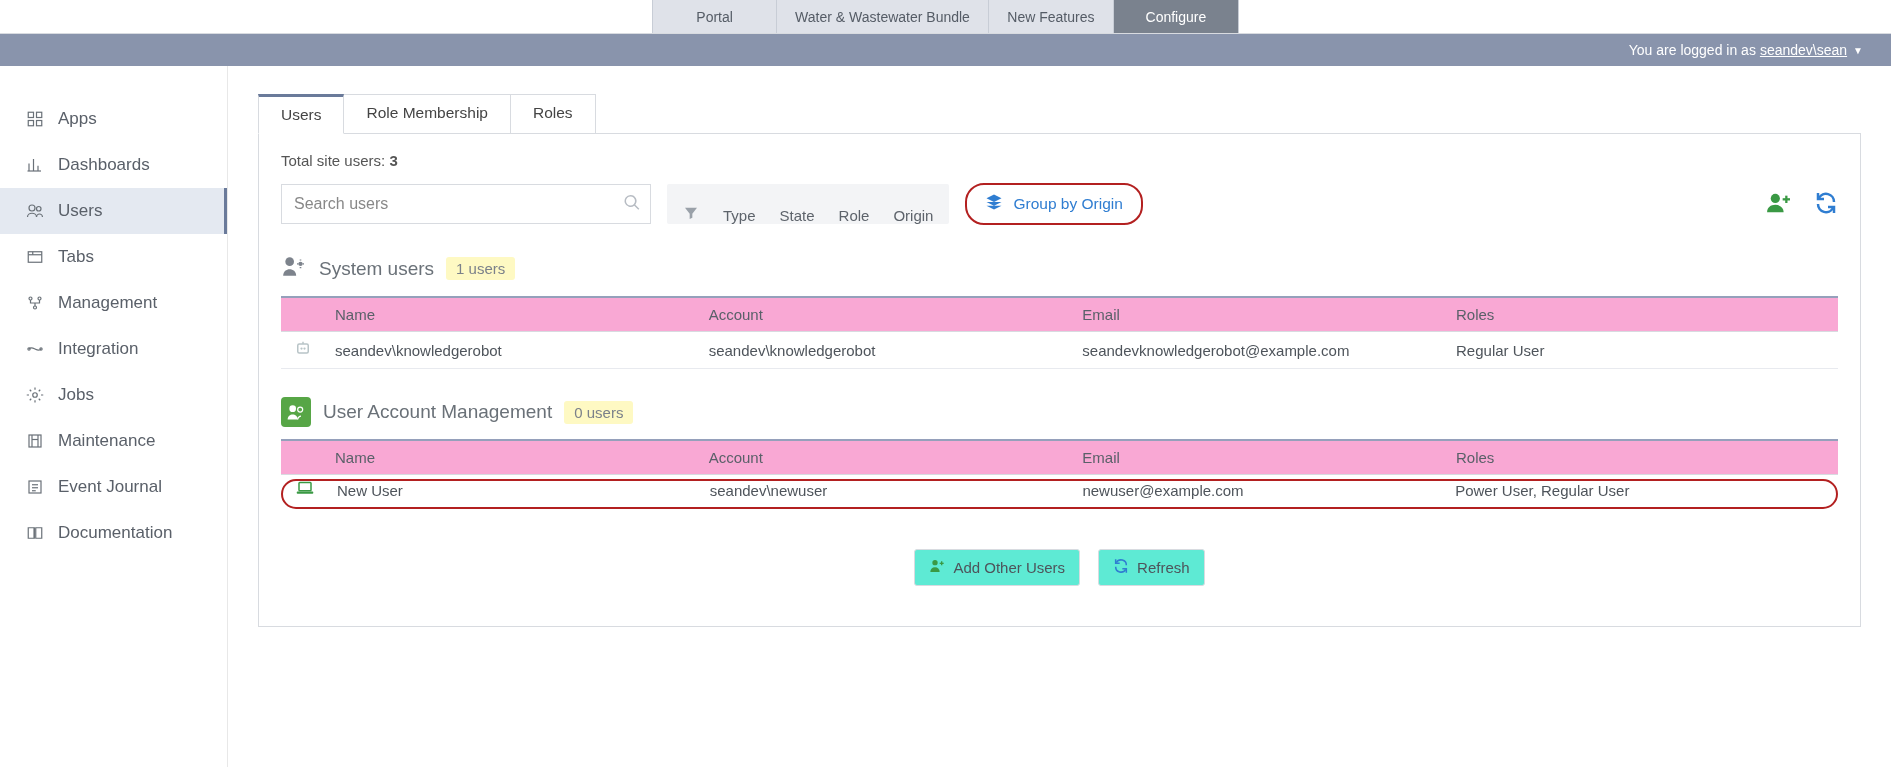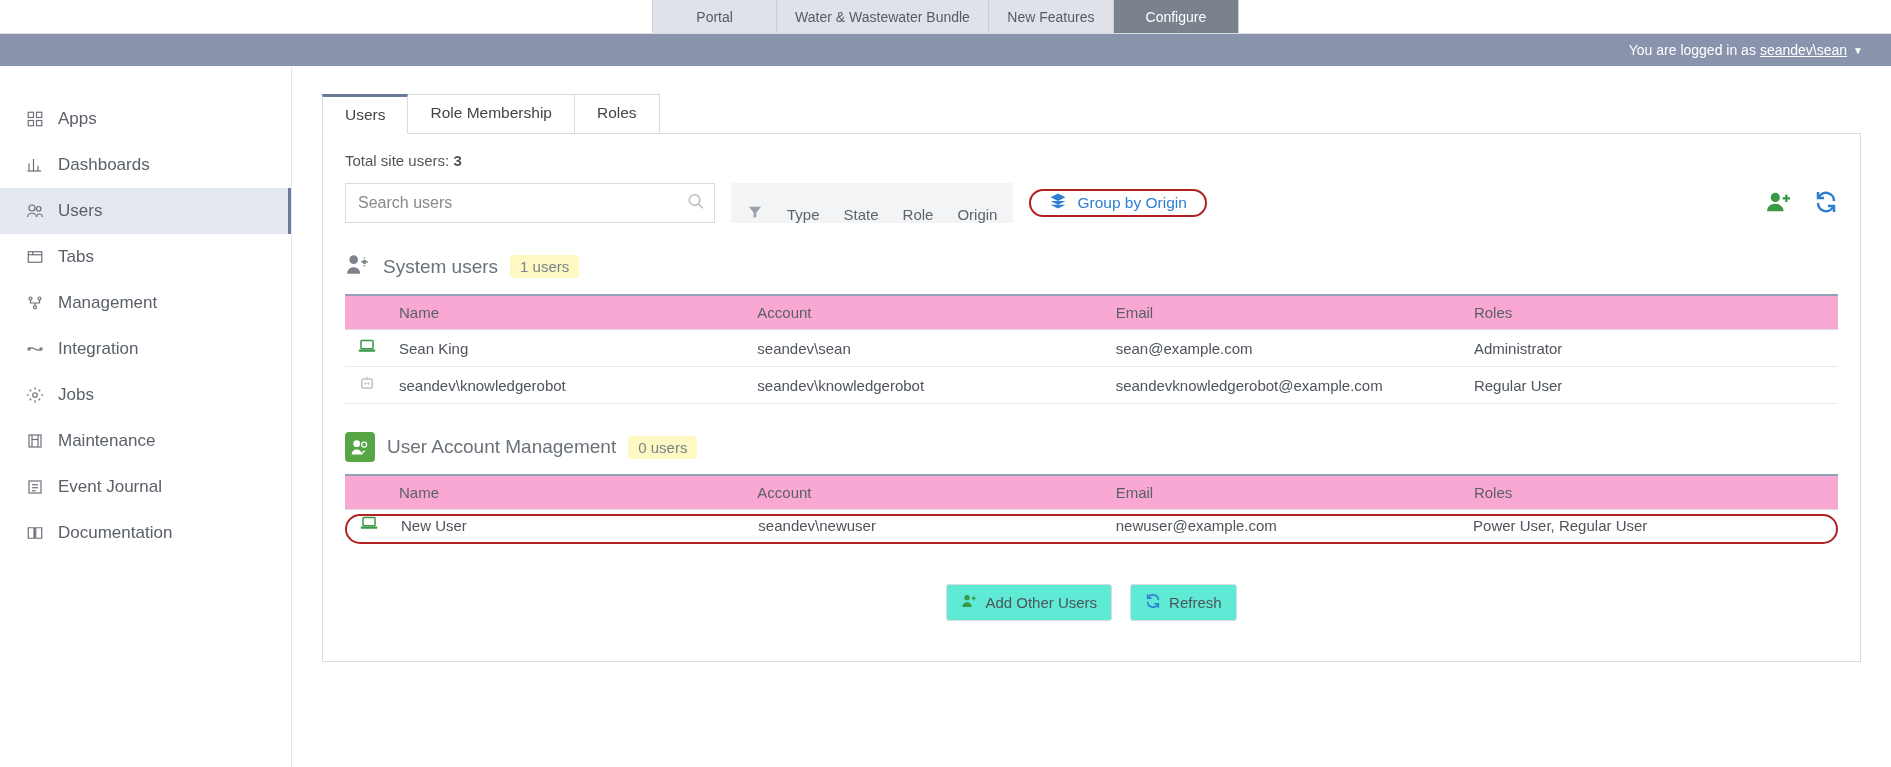--- a/index.html
+++ b/index.html
@@ -62,21 +62,21 @@
   }
   .stripe .uname { text-decoration: underline; margin-left: 4px; margin-right: 4px;}
   .stripe .caret { font-size: 10px; margin-left: 2px;}
 
   
   .body {
     display: flex;
     min-height: calc(100vh - 66px);
   }
   .sidebar {
-    width: 292px;
+    width: 228px;
     padding: 30px 0 0 0;
     border-right: 1px solid #e8e8e8;
   }
   .sidebar .item {
     display: flex;
     align-items: center;
     gap: 14px;
     padding: 13px 0 13px 26px;
     font-size: 17px;
     color: #5a6069;
@@ -162,21 +162,21 @@
     align-items: flex-end;
     padding: 0 16px;
     gap: 24px;
     border-radius: 2px;
   }
   .filterbox .ficon { color: #9aa1a9; }
   .filterbox .ficon svg { width:16px; height:16px; fill: currentColor; }
   .filterbox .flink { color: #5d636b; font-size: 15px; cursor: pointer; }
 
   .group-pill {
-    height: 28px;
+    height: 42px;
     border: 2.5px solid #b32020;
     border-radius: 19px;
     display: flex;
     align-items: center;
     gap: 10px;
     padding: 0 18px;
     color: var(--blue);
     font-size: 15.5px;
     cursor: pointer;
     background:#fff;
@@ -487,32 +487,20 @@
         <thead>
           <tr>
             <th class="icocell"></th>
             <th>Name</th>
             <th>Account</th>
             <th>Email</th>
             <th>Roles</th>
           </tr>
         </thead>
         <tbody>
-          <tr>
-            <td class="icocell">
-              <svg viewBox="0 0 24 20">
-                  <rect x="4" y="2" width="16" height="11" rx="1" fill="none" stroke="#3a9944" stroke-width="2"></rect>
-                  <rect x="1" y="14" width="22" height="3" rx="1" fill="#3a9944"></rect>
-                </svg>
-            </td>
-            <td>Sean King</td>
-            <td>seandev\sean</td>
-            <td>sean@example.com</td>
-            <td>Administrator</td>
-          </tr>
           <tr>
             <td class="icocell">
               <svg viewBox="0 0 24 20">
                   <rect x="5" y="4" width="14" height="12" rx="2" fill="none" stroke="#b8c4c7" stroke-width="2"></rect>
                   <circle cx="10" cy="10" r="1.5" fill="#b8c4c7"></circle>
                   <circle cx="14" cy="10" r="1.5" fill="#b8c4c7"></circle>
                   <line x1="12" y1="1" x2="12" y2="4" stroke="#b8c4c7" stroke-width="2"></line>
                 </svg>
             </td>
             <td>seandev\knowledgerobot</td>

